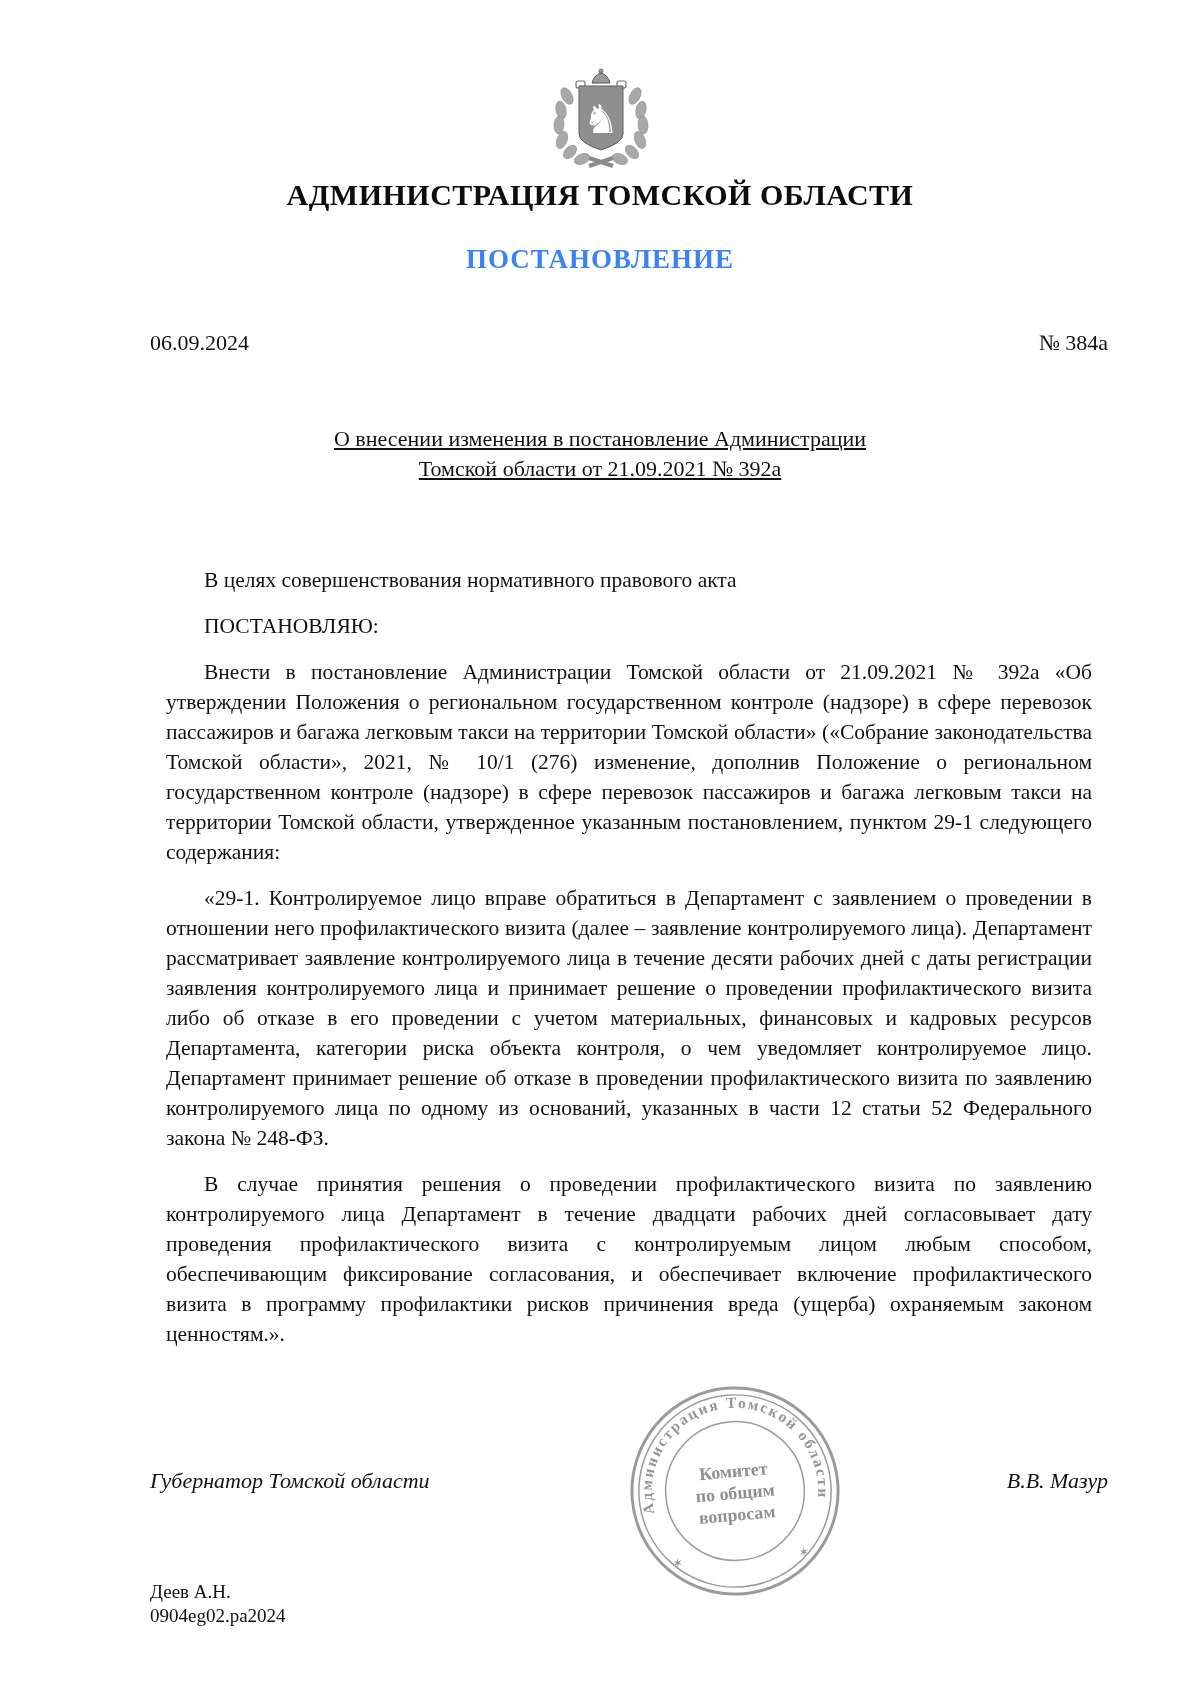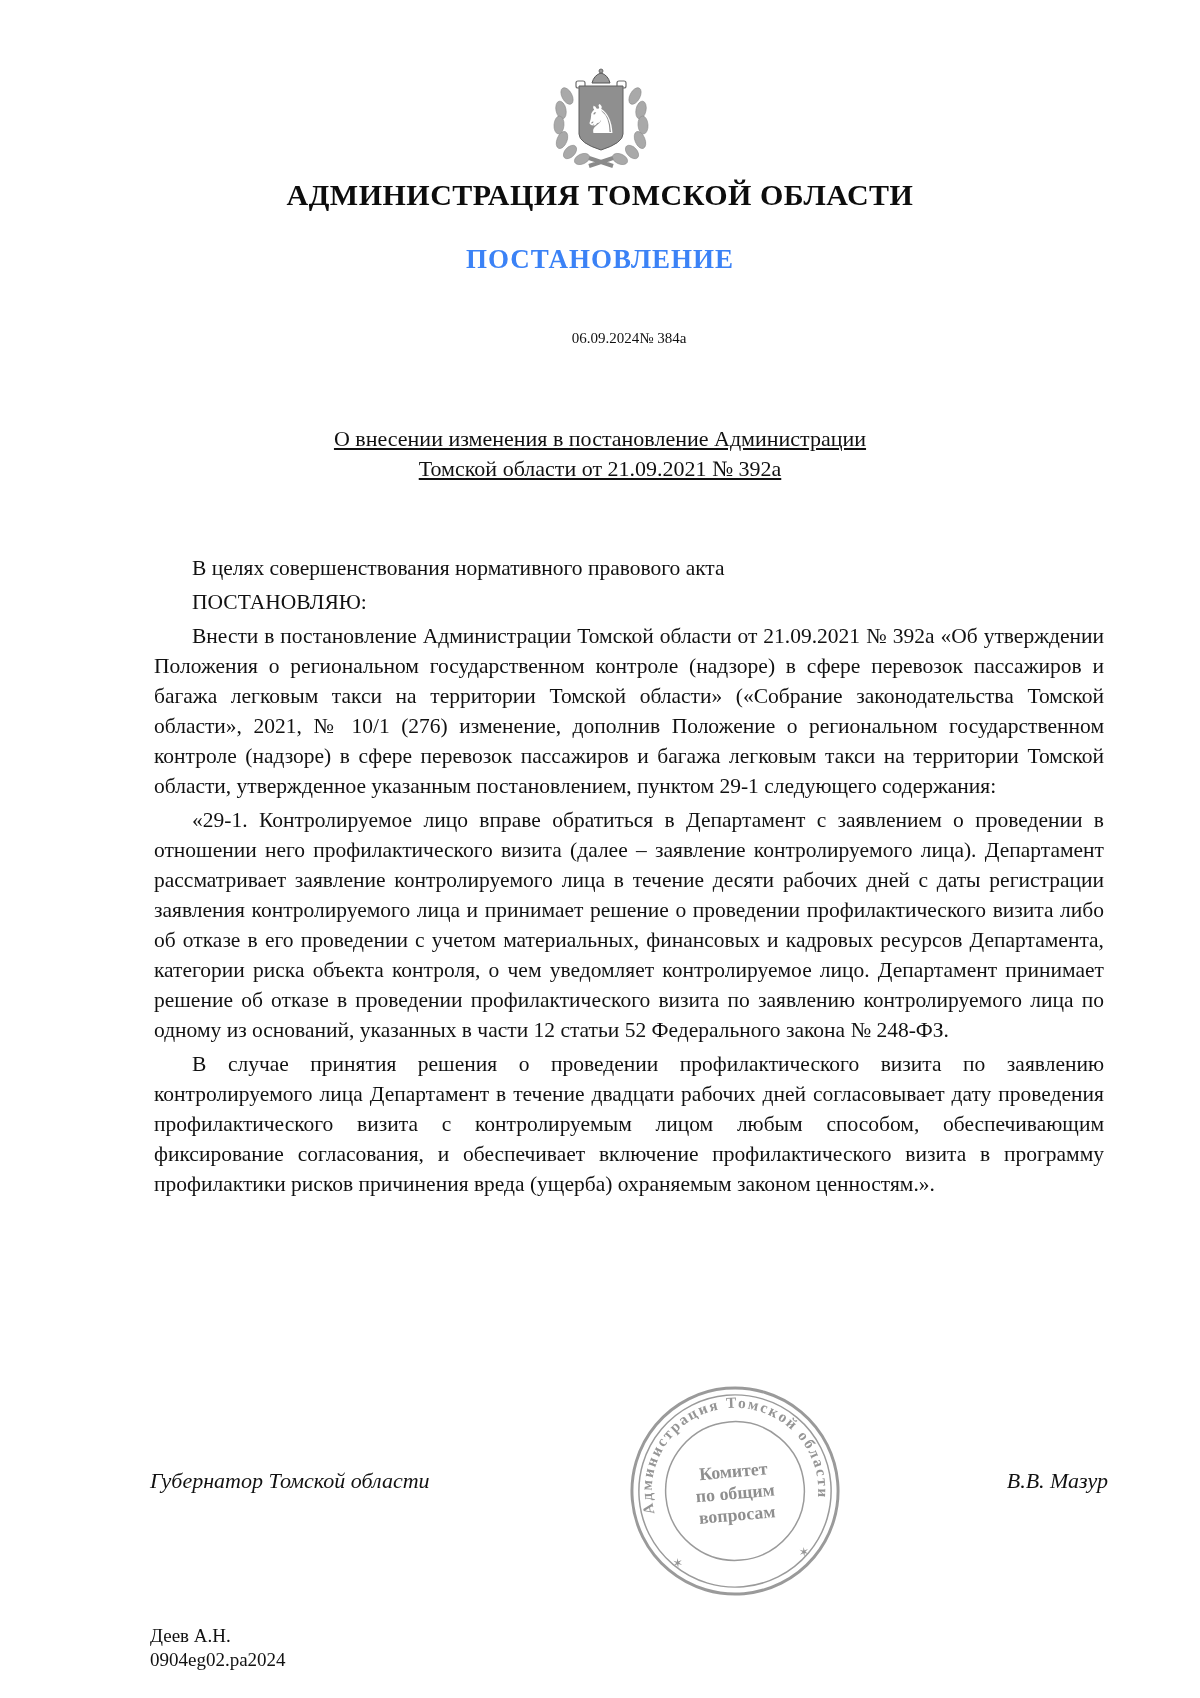--- a/index.html
+++ b/index.html
@@ -19,47 +19,47 @@
     text-align:center;font-weight:bold;font-size:30px;letter-spacing:0.5px;
     color:#0d0d0d;
   }
   .doc-type{
     position:absolute;top:244px;left:0;width:100%;
     text-align:center;font-weight:bold;font-size:27px;letter-spacing:1px;
     color:#3b82f6;
   }
   .meta-row{
     position:absolute;top:330px;left:150px;width:958px;
-    display:flex;justify-content:center;
-    font-size:15px;
+    display:flex;justify-content:space-between;
+    font-size:22px;
   }
   .title-block{
     position:absolute;top:424px;left:0;width:100%;
     text-align:center;font-size:22px;line-height:30px;text-decoration:underline;
   }
   .body-block{
     position:absolute;top:549px;left:150px;width:958px;
     font-size:21.5px;line-height:30px;text-align:justify;
   }
-  .body-block p{margin:4px;text-indent:38px;}
+  .body-block p{margin:16px;text-indent:38px;}
   .signature-row{
     position:absolute;top:1468px;left:150px;width:958px;
     display:flex;justify-content:space-between;
     font-size:22px;
     font-style:italic;
   }
   .stamp{
     position:absolute;top:1382px;left:626px;width:218px;height:218px;
     transform:rotate(-5deg);
     opacity:0.92;
   }
   .stamp text{font-family:"Liberation Serif", serif;}
   .footer-block{
     position:absolute;top:1580px;left:150px;
-    font-size:19px;line-height:24px;margin-top:44px;
+    font-size:19px;line-height:24px;
   }
 </style>
 </head>
 <body>
 
 <div class="page">
 
   <svg class="emblem" viewBox="0 0 112 104" aria-hidden="true">
 
     <g fill="#a9a9a9" stroke="#8a8a8a" stroke-width="0.6">

